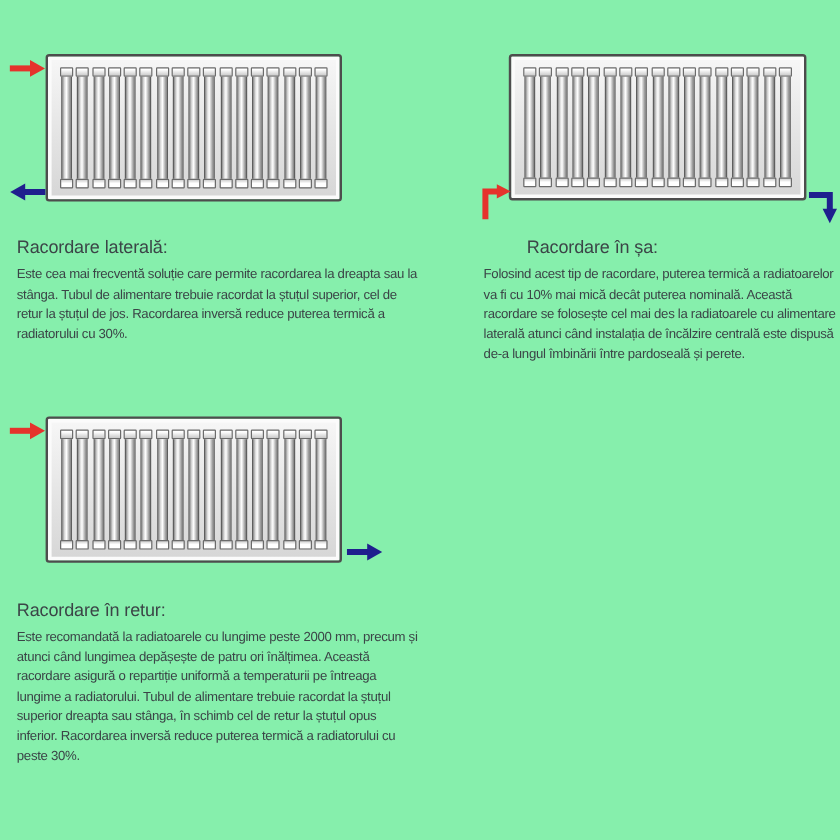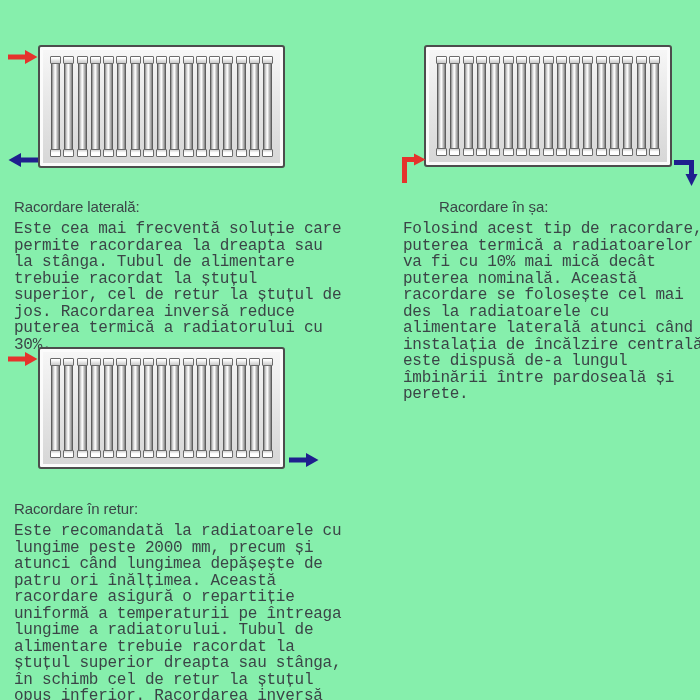--- a/index.html
+++ b/index.html
@@ -60,25 +60,24 @@
   
   .heading {
     position: absolute;
     font-size: 15px;
     line-height: 18px;
     letter-spacing: -0.1px;
     color: var(--text-color, #3b4547);
   }
   .body-text {
     position: absolute;
-    font-size: 16px;
+    font-size: 11px;
     line-height: 16.5px;
     letter-spacing: -0.25px;
     color: var(--text-color, #3b4547);
-    font-family: Liberation Mono, monospace;
   }
 </style>
 </head>
 <body>
 
 <div id="canvas">
 
   <div>
     <span class="arrow supply abs" style="left:8px; top:49px;">
       <svg width="30" height="16" viewBox="0 0 30 16">

